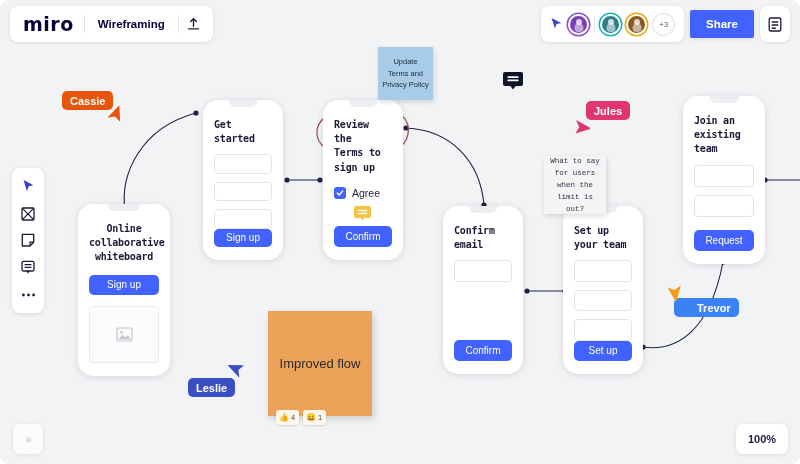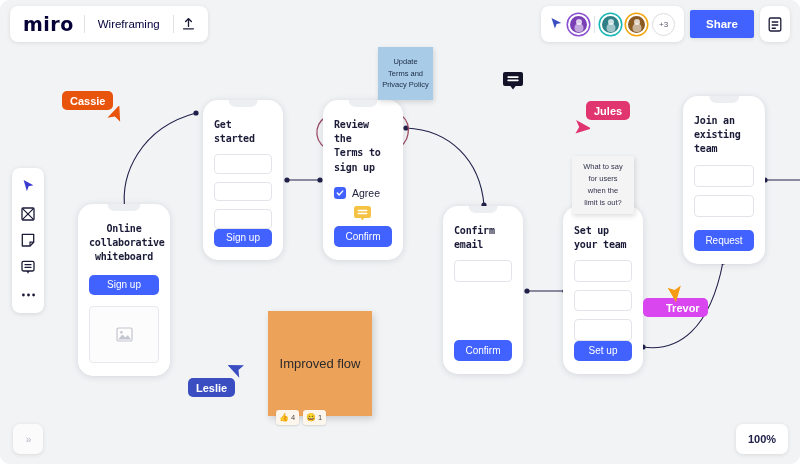--- a/index.html
+++ b/index.html
@@ -54,21 +54,21 @@
     color: #050038;
     padding: 0 10px 0 9px;
     line-height: 1;
   }
   .tb-div {
     width: 1px; height: 18px;
     background: #e1e1e6;
   }
   .tb-title {
     font-size: 11.5px;
-    font-weight: 400;
+    font-weight: 700;
     color: #05003c;
     padding: 0 13px;
     white-space: nowrap;
   }
   .tb-icon-btn {
     width: 30px; height: 30px;
     display: flex; align-items: center; justify-content: center;
   }
   .topbar-right {
     position: absolute;
@@ -463,21 +463,21 @@
         <div class="wf-field"></div>
         <div class="spacer"></div>
         <div class="wf-btn">Request</div>
       </div>
     </div>
 
     <div class="sticky sticky-blue" style="left:378px; top:47px; width:55px; height:53px; white-space:pre-line;">Update
 Terms and
 Privacy Policy</div>
 
-    <div class="sticky sticky-gray" style="left:572px; top:156px; width:62px; height:58px; white-space:pre-line;">What to say
+    <div class="sticky sticky-gray" style="left:544px; top:156px; width:62px; height:58px; white-space:pre-line;font-family:Liberation Mono, monospace;">What to say
 for users
 when the
 limit is out?</div>
 
     <div class="sticky sticky-orange" style="left:268px; top:311px; width:104px; height:105px;">
       <span>Improved flow</span>
       <div class="reactions">
         <span class="reaction">
           <span class="emo">👍</span>
           <span>4</span>
@@ -512,21 +512,21 @@
       </svg>
     </span>
 
     <div class="cursor-tag" style="left:188px; top:378px; background:#3a4ec1;">Leslie</div>
     <span class="cursor-arrow" style="left:228px; top:359px;">
       <svg width="20" height="22" viewBox="0 0 20 22">
         <path d="M2,2 L17,9 L10,11.2 L7.6,18.5 Z" fill="#3a4ec1" transform="rotate(-24 10 10)"></path>
       </svg>
     </span>
 
-    <div class="cursor-tag" style="left:643px; top:298px; background:#d946ef;padding-left:23px;">Trevor</div>
+    <div class="cursor-tag" style="left:674px; top:298px; background:#3b82f6;padding-left:23px;">Trevor</div>
     <span class="cursor-arrow" style="left:664px; top:281px;">
       <svg width="20" height="22" viewBox="0 0 20 22">
         <path d="M2,2 L17,9 L10,11.2 L7.6,18.5 Z" fill="#f59b14" transform="rotate(-145 10 10)"></path>
       </svg>
     </span>
   </div>
 
   <div class="topbar-left">
     <span class="miro-logo">miro</span>
     <span class="tb-div"></span>

